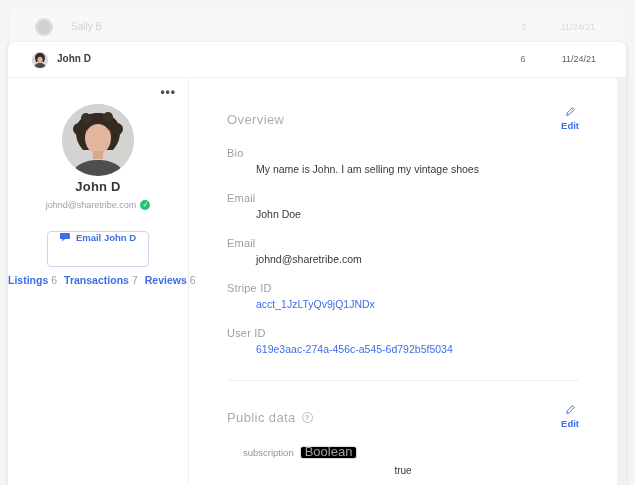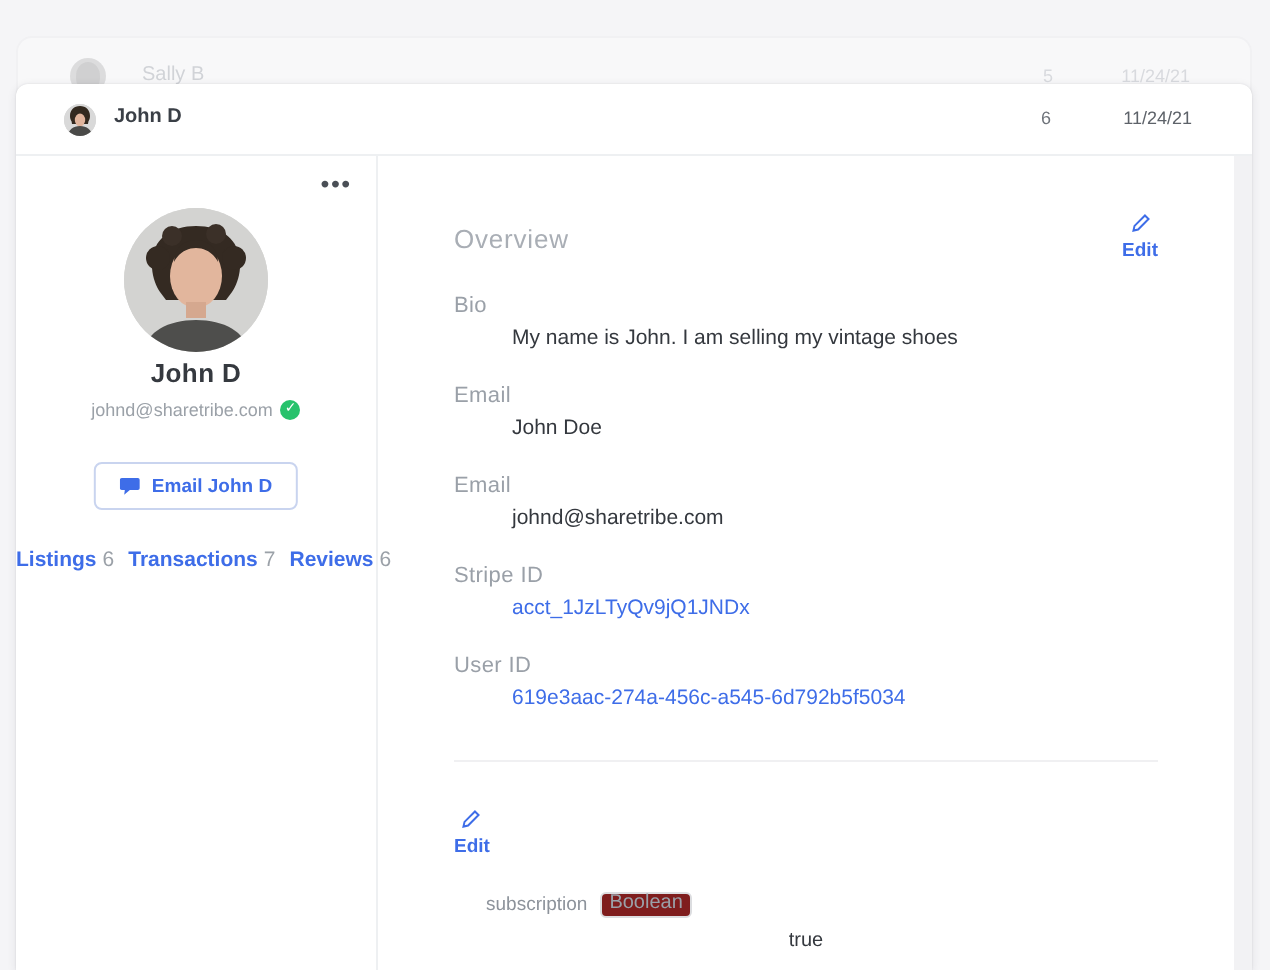--- a/index.html
+++ b/index.html
@@ -7,21 +7,21 @@
   body {
     font-family: "Liberation Sans", "DejaVu Sans", sans-serif;
     background: #f5f5f7;
     position: relative;
     overflow: hidden;
     color: #3b4046;
   }
 
   
   .ghost-row {
-    position: absolute; top: 18px; left: 8px; width: 618px; height: 40px;
+    position: absolute; top: 7px; left: 8px; width: 618px; height: 40px;
     background: rgba(255,255,255,.55);
     border: 1px solid rgba(228,228,232,.6);
     border-radius: 8px 8px 0 0;
     opacity: .55;
     text-decoration: underline;
   }
   .ghost-row .g-avatar {
     position: absolute; left: 26px; top: 10px; width: 18px; height: 18px;
     border-radius: 50%; background: #c9c9c9; overflow: hidden;
   }
@@ -94,23 +94,23 @@
     font-size: 9px; color: #9ba1a8;
     display: flex; align-items: center; justify-content: center; gap: 4px;
   }
   .check-badge {
     display: inline-flex; width: 10px; height: 10px; border-radius: 50%;
     background: #27c26c; align-items: center; justify-content: center;
     font-size: 7px; color: #fff; line-height: 10px;
   }
   .email-btn {
     position: absolute; top: 153px; left: 50%; transform: translateX(-50%);
-    height: 24px; padding: 0 12px; background: #fff;
+    height: 36px; padding: 0 12px; background: #fff;
     border: 1px solid #c9d4ef; border-radius: 4px;
-    display: inline-flex; align-items: center; gap: 6px;
+    display: inline-flex; align-items: flex-start; gap: 6px;
     font-family: inherit; font-size: 9.5px; font-weight: bold; color: #3e6de8;
     cursor: pointer; white-space: nowrap;
   }
   .side-links {
     position: absolute; top: 196px; left: 0; width: 100%;
     display: flex; gap: 7px; align-items: center;
   }
   .side-link {
     font-size: 10.5px; font-weight: bold; color: #3e6de8; text-decoration: none;
     line-height: 12px; cursor: pointer;
@@ -143,22 +143,22 @@
     font-family: inherit; font-size: 9.5px; font-weight: bold; color: #3e6de8; cursor: pointer; flex-direction: column;
   }
   .field { margin-top: 16px; }
   .field-label { font-size: 11px; color: #9aa0a8; margin-bottom: 4px; letter-spacing: .2px; }
   .field-value { font-size: 10.5px; color: #34383e; line-height: 13px; margin-left: 29px; }
   .field-value.link { color: #3e6de8; cursor: pointer; }
   .hr { height: 1px; background: #f0f0f2; margin-top: 24px; }
   .kv-row { display: flex; align-items: center; gap: 6px; margin-top: 17px; }
   .kv-key { font-size: 9.5px; color: #8d939b; margin-left: 16px; }
   .type-badge {
-    font-size: 10px; color: #9aa0a8; border: 1px solid #dcdde0; border-radius: 3px;
-    padding: 1px 4px 2px; background: #7f1d1d; line-height: 8px;
+    font-size: 13px; color: #9aa0a8; border: 1px solid #dcdde0; border-radius: 3px;
+    padding: 1px 4px 2px; background: #000000; line-height: 8px;
   }
   .kv-value { font-size: 10px; color: #34383e; margin-top: 6px; text-align: center; }
 </style>
 </head>
 <body>
 
 <div class="ghost-row">
   <span class="g-avatar"></span>
   <span class="g-name">Sally B</span>
   <span class="g-count">5</span>
@@ -260,20 +260,24 @@
         <div class="field">
           <div class="field-label">User ID</div>
           <div class="field-value link">619e3aac-274a-456c-a545-6d792b5f5034</div>
         </div>
 
         <div class="hr"></div>
       </div>
 
       <div class="section">
         <div class="section-head" style="padding-top:24px">
+          <span class="section-title">
+            <span>Public data</span>
+            <span class="help-circle">?</span>
+          </span>
           <button class="edit-btn">
             <svg width="9" height="9" viewBox="0 0 10 10">
               <path d="M7.2.8l2 2L3.4 8.6l-2.6.6.6-2.6z" fill="none" stroke="#3e6de8" stroke-width="1.1"></path>
             </svg>
             <span>Edit</span>
           </button>
         </div>
 
         <div>
           <div class="kv-row">

